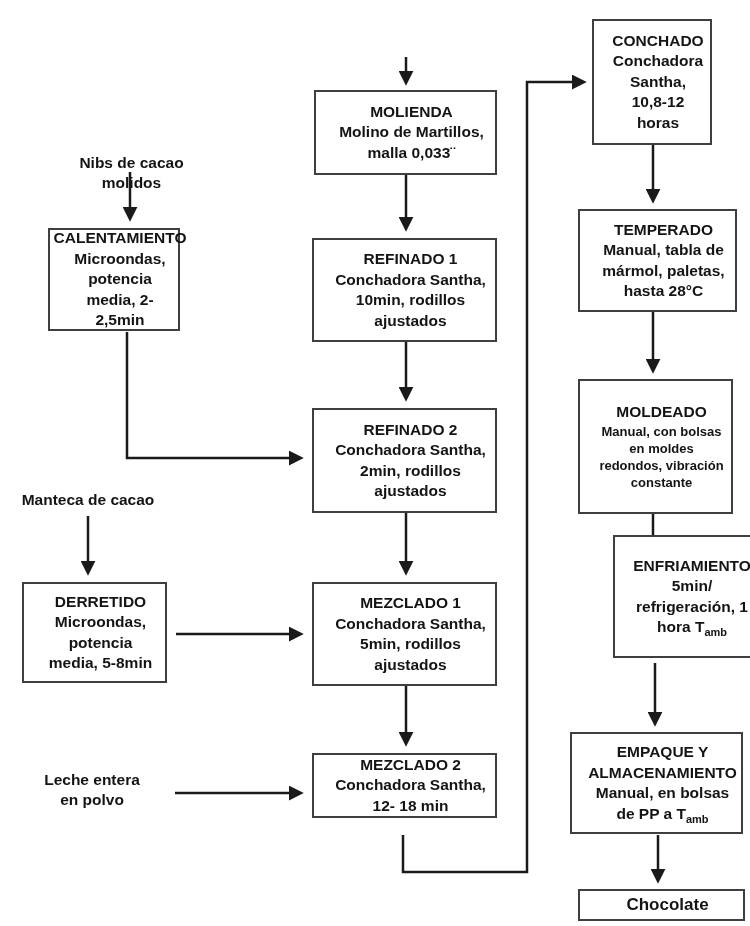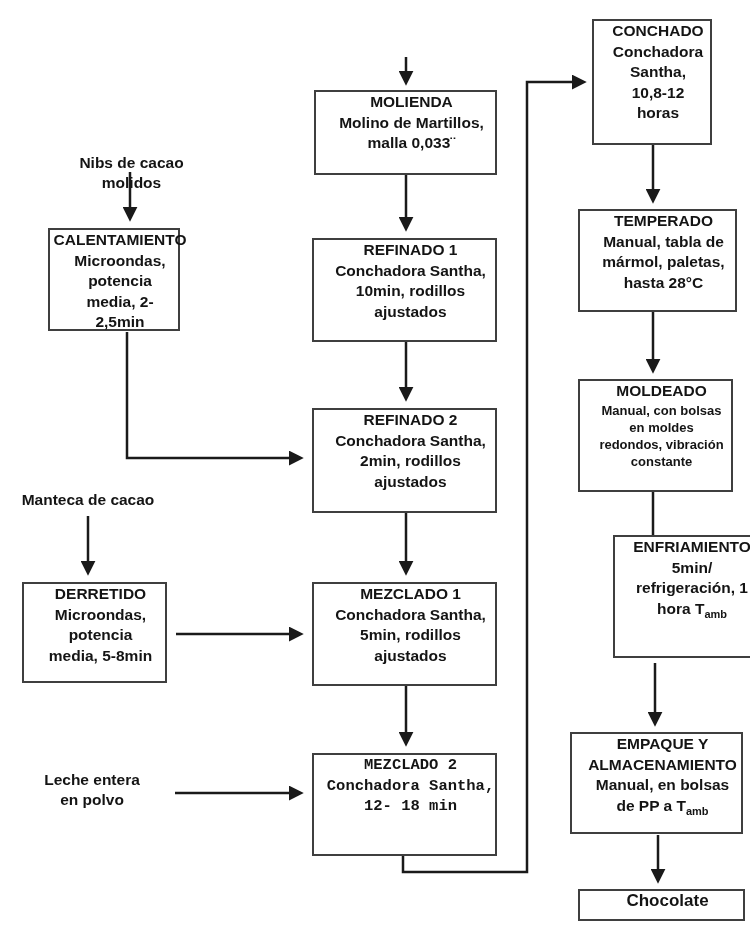--- a/index.html
+++ b/index.html
@@ -1,19 +1,19 @@
 <!DOCTYPE html>
 <html><head>
 <meta charset="utf-8">
 <style>
   html,body{margin:0;padding:0;background:#fff;}
   .canvas{position:relative;width:750px;height:926px;background:#ffffff;
           font-family:"Liberation Sans",sans-serif;overflow:hidden;}
   .box{position:absolute;box-sizing:border-box;border:2px solid #3f3f3f;background:#fff;
-       display:flex;flex-direction:column;align-items:center;
+       display:flex;flex-direction:column;justify-content:center;align-items:center;
        text-align:center;font-weight:700;color:#141414;font-size:15.5px;line-height:20.5px;padding-left:12px;}
   .lbl{position:absolute;text-align:center;font-weight:700;color:#141414;
        font-size:15.5px;line-height:20px;}
   .sm{font-size:13px;line-height:17px;}
   .big{font-size:17px;}
   sub{font-size:11px;line-height:0;}
   svg.arrows{position:absolute;left:0;top:0;pointer-events:none;}
   svg.arrows path{fill:none;stroke:#1a1a1a;stroke-width:2.5;}
 </style>
 </head>
@@ -99,34 +99,34 @@
     <div>media, 5-8min</div>
   </div>
 
   <div class="box" style="left:312px;top:582px;width:185px;height:104px;">
     <div>MEZCLADO 1</div>
     <div>Conchadora Santha,</div>
     <div>5min, rodillos</div>
     <div>ajustados</div>
   </div>
 
-  <div class="box" style="left:312px;top:753px;width:185px;height:103px;font-family:Liberation Mono, monospace;">
+  <div class="box" style="left:312px;top:753px;width:185px;height:65px;">
     <div>MEZCLADO 2</div>
     <div>Conchadora Santha,</div>
     <div>12- 18 min</div>
   </div>
 
   <div class="box" style="left:578px;top:209px;width:159px;height:103px;">
     <div>TEMPERADO</div>
     <div>Manual, tabla de</div>
     <div>mármol, paletas,</div>
     <div>hasta 28°C</div>
   </div>
 
-  <div class="box" style="left:578px;top:379px;width:155px;height:113px;">
+  <div class="box" style="left:578px;top:379px;width:155px;height:135px;">
     <div>MOLDEADO</div>
     <div class="sm">Manual, con bolsas</div>
     <div class="sm">en moldes</div>
     <div class="sm">redondos, vibración</div>
     <div class="sm">constante</div>
   </div>
 
   <div class="box" style="left:585px;top:535px;width:146px;height:123px;margin-left:28px;">
     <div>ENFRIAMIENTO</div>
     <div>5min/</div>

